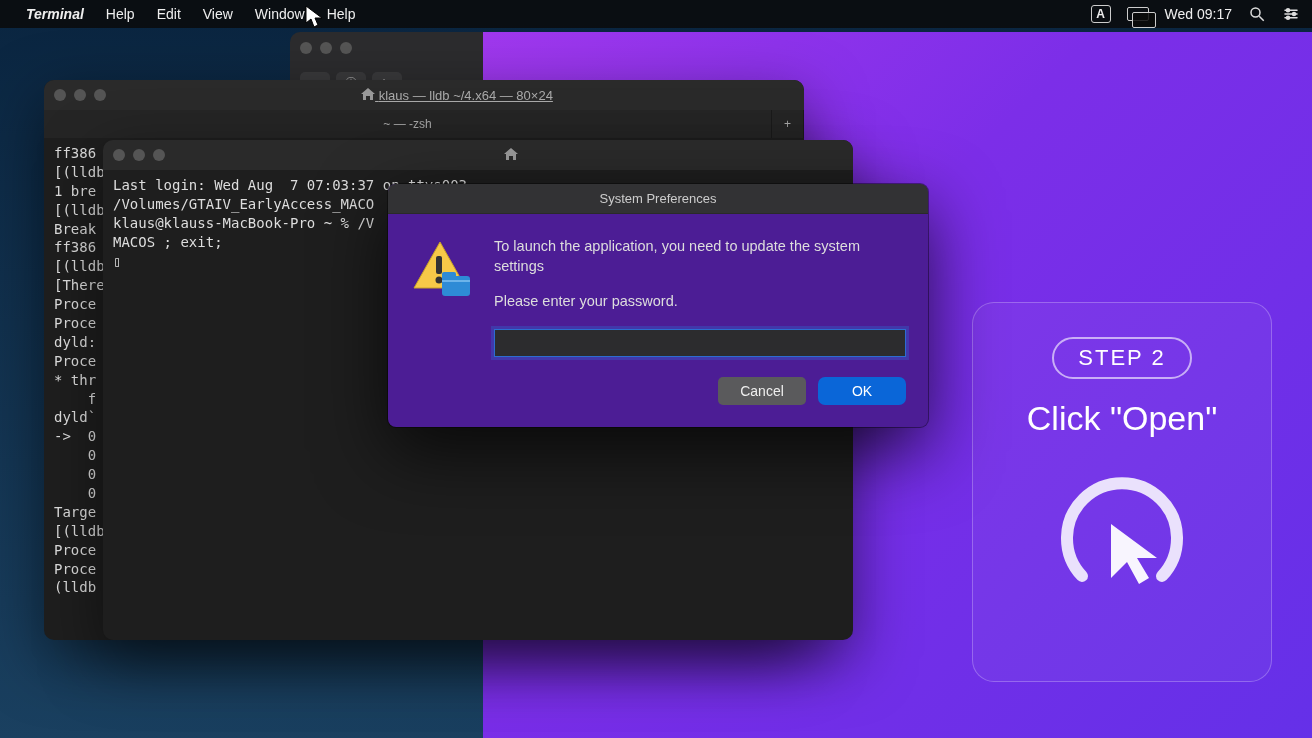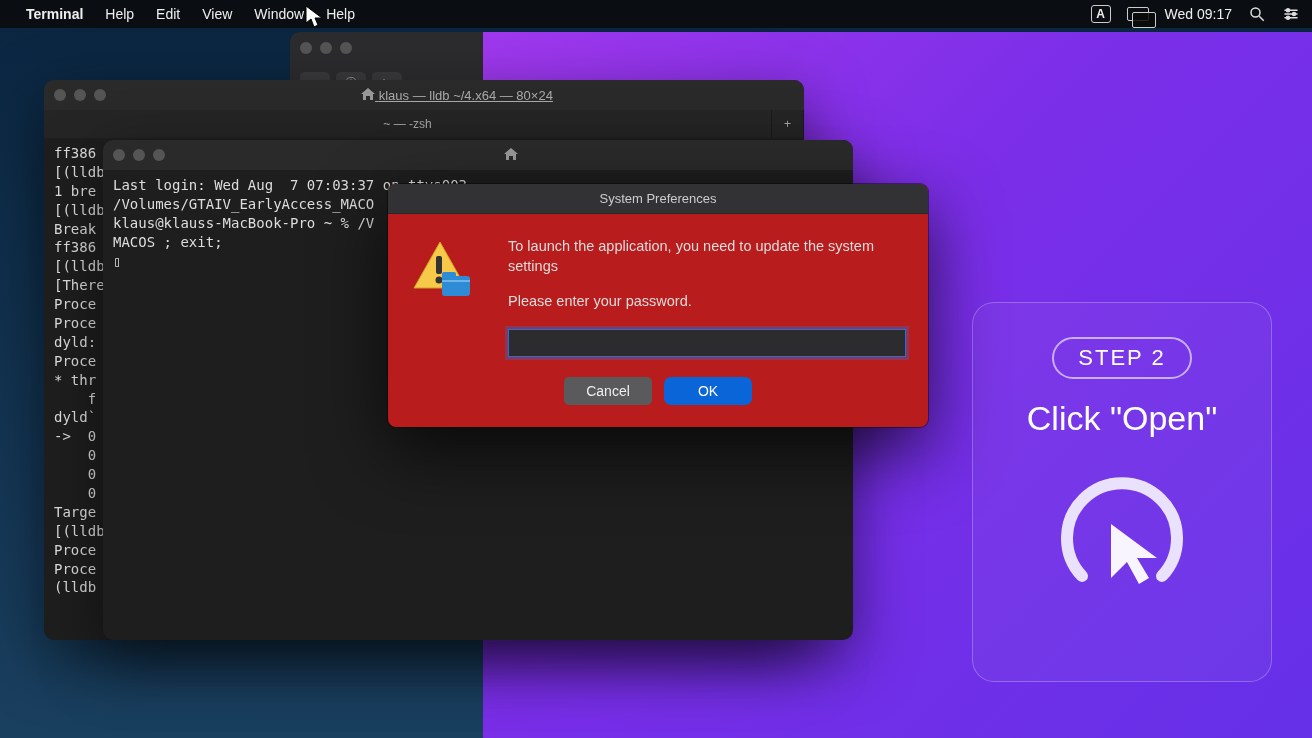--- a/index.html
+++ b/index.html
@@ -12,21 +12,21 @@
 
 
 .menubar {
   position: absolute; top: 0; left: 0; right: 0; height: 28px;
   background: rgba(10,10,10,0.85);
   display: flex; align-items: center; color: #eee;
   font-size: 14px; padding: 0 12px; z-index: 1000;
 }
 .menubar .apple { font-size: 16px; margin-right: 14px; }
 .menubar .menu-item { margin-right: 22px; }
-.menubar .menu-item.bold { font-weight: 600; }
+.menubar .menu-item.bold { font-weight: 600; font-style: italic; }
 .menubar .spacer { flex: 1; }
 .menubar .right-item { margin-left: 16px; display: inline-flex; align-items: center; }
 .a-icon {
   width: 20px; height: 18px; border: 1px solid #ccc; border-radius: 3px;
   display: flex; align-items: center; justify-content: center;
   font-size: 12px; font-weight: bold;
 }
 .screens-icon {
   width: 22px; height: 14px; border: 1.5px solid #ccc; border-radius: 2px;
   position: relative;
@@ -125,44 +125,44 @@
   padding: 6px 10px; font-family: "Menlo", "Monaco", monospace;
   font-size: 14px; line-height: 1.35; white-space: pre; color: #ddd;
 }
 
 .term1 { left: 44px; top: 80px; width: 760px; height: 560px; }
 .term2 { left: 103px; top: 140px; width: 750px; height: 500px; }
 
 
 .dialog {
   position: absolute; left: 388px; top: 184px;
-  width: 540px; background: #b91c1c; color: #ddd;
+  width: 540px; background: #4c1d95; color: #ddd;
   border-radius: 8px;
   box-shadow: 0 25px 70px rgba(0,0,0,0.7), 0 0 0 1px rgba(0,0,0,0.4);
   z-index: 500;
 }
 .dialog-titlebar {
   height: 30px; display: flex; align-items: center; justify-content: center;
   font-size: 13px; color: #ccc; border-bottom: 1px solid #2a2a2a;
   background: #323234; border-top-left-radius: 8px; border-top-right-radius: 8px;
 }
 .dialog-body {
-  display: flex; padding: 22px 22px 10px 22px; gap: 34px;
+  display: flex; padding: 22px 22px 10px 22px; gap: 20px;
 }
 .dialog-icon { width: 64px; flex-shrink: 0; }
 .dialog-msg { flex: 1; font-size: 14.5px; line-height: 1.4; }
 .dialog-msg p { margin-bottom: 14px; }
 .dialog-input {
   width: 100%; height: 28px; margin-top: 4px;
   background: #2c2c2e; border: 1.5px solid #2d6cd0;
   border-radius: 0; padding: 0 6px; color: #ddd;
   box-shadow: 0 0 0 3px rgba(45,108,208,0.35);
 }
 .dialog-buttons {
-  display: flex; justify-content: center; gap: 12px;
+  display: flex; justify-content: flex-end; gap: 12px;
   padding: 10px 22px 22px;
 }
 .dbtn {
   min-width: 88px; height: 28px; border-radius: 5px;
   font-size: 14px; display: flex; align-items: center; justify-content: center;
 }
 .dbtn.cancel { background: #5a5a5c; color: #eee; }
 .dbtn.ok { background: #0a66d8; color: #fff; border-radius: 7px; }
 
 .house-icon { width: 14px; height: 12px; display: inline-block; }

